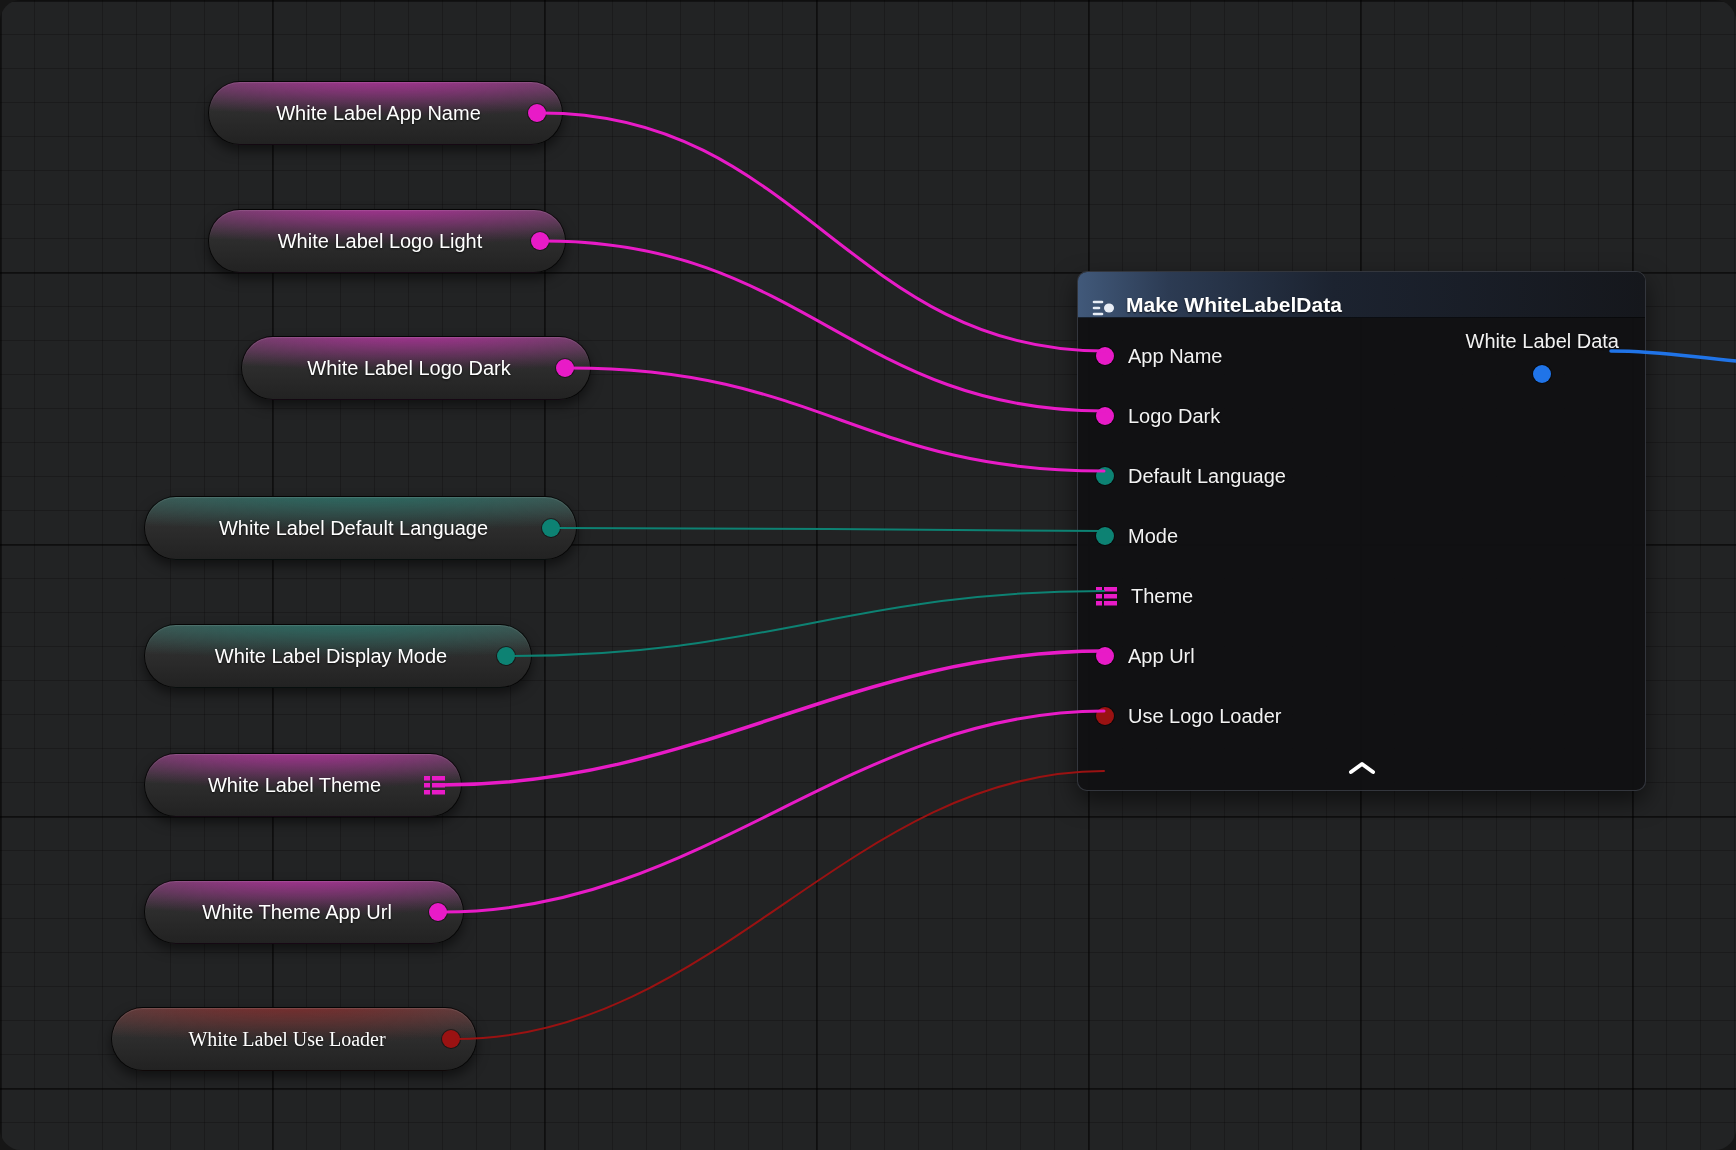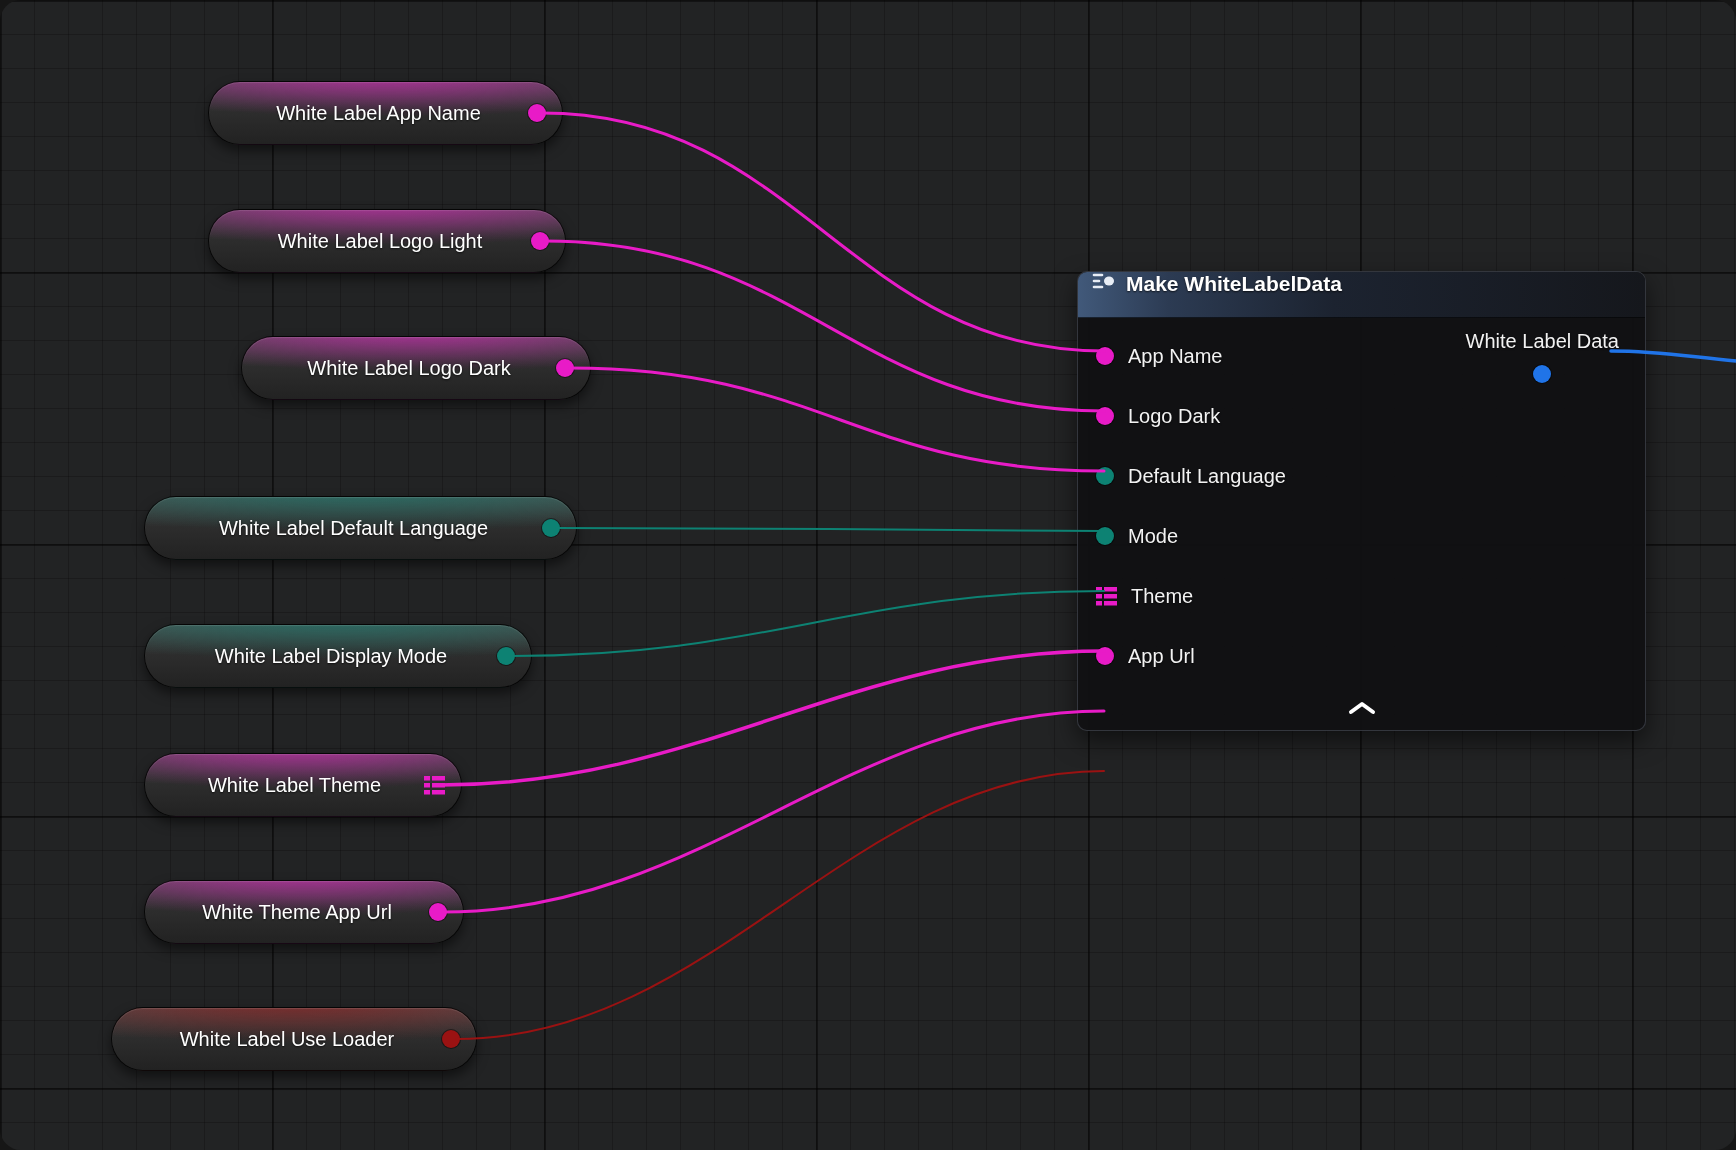--- a/index.html
+++ b/index.html
@@ -64,20 +64,21 @@
   }
   .glow-teal {
     background:
       radial-gradient(130% 95% at 50% -12%, rgba(13,130,115,0.60), rgba(13,130,115,0.10) 58%, transparent 72%),
       linear-gradient(180deg, #4c4c4c 0%, #2d2d2d 48%, #222222 100%);
   }
   .glow-red {
     background:
       radial-gradient(130% 95% at 50% -12%, rgba(154,18,18,0.62), rgba(154,18,18,0.10) 58%, transparent 72%),
       linear-gradient(180deg, #4c4c4c 0%, #2d2d2d 48%, #222222 100%);
+    font-family: Liberation Serif, serif;
   }
 
   
   .pin-circle {
     width: 18px; height: 18px;
     border-radius: 50%;
     flex: none;
     box-shadow: 0 0 0 1px rgba(0,0,0,0.45);
   }
   .c-magenta { background: var(--magenta); color: var(--magenta); }
@@ -100,21 +101,21 @@
     z-index: 2;
     border-radius: 10px;
     background: rgba(17,17,19,0.96);
     border: 1px solid rgba(130,140,160,0.30);
     box-shadow: 0 10px 24px rgba(0,0,0,0.55);
     overflow: hidden;
   }
   .node-header {
     height: 46px;
     display: flex;
-    align-items: flex-start;
+    align-items: flex-end;
     gap: 10px;
     padding: 0 14px;
     background: linear-gradient(90deg, #41597a 0%, #2c3b53 16%, #1c2330 45%, #15171c 100%);
     border-bottom: 1px solid rgba(0,0,0,0.6);
   }
   .node-title {
     color: #ffffff;
     font-size: 21px;
     font-weight: bold;
     text-shadow: 0 1px 2px rgba(0,0,0,0.7);
@@ -291,20 +292,26 @@
         </div>
       </div>
 
       <div class="node-row">
         <div class="row-left">
           <span class="pin-circle c-magenta"></span>
           <span class="pin-label">App Url</span>
         </div>
       </div>
 
+      <div class="node-row">
+        <div class="row-left">
+          <span class="pin-circle c-red"></span>
+          <span class="pin-label">Use Logo Loader</span>
+        </div>
+      </div>
 
       <div class="collapse-row">
         <svg class="chevron-up" viewBox="0 0 30 14" xmlns="http://www.w3.org/2000/svg">
           <path d="M4 11 L15 3 L26 11" stroke="#ffffff" stroke-width="4" fill="none" stroke-linecap="round" stroke-linejoin="round"></path>
         </svg>
       </div>
 
     </div>
   </div>
 

